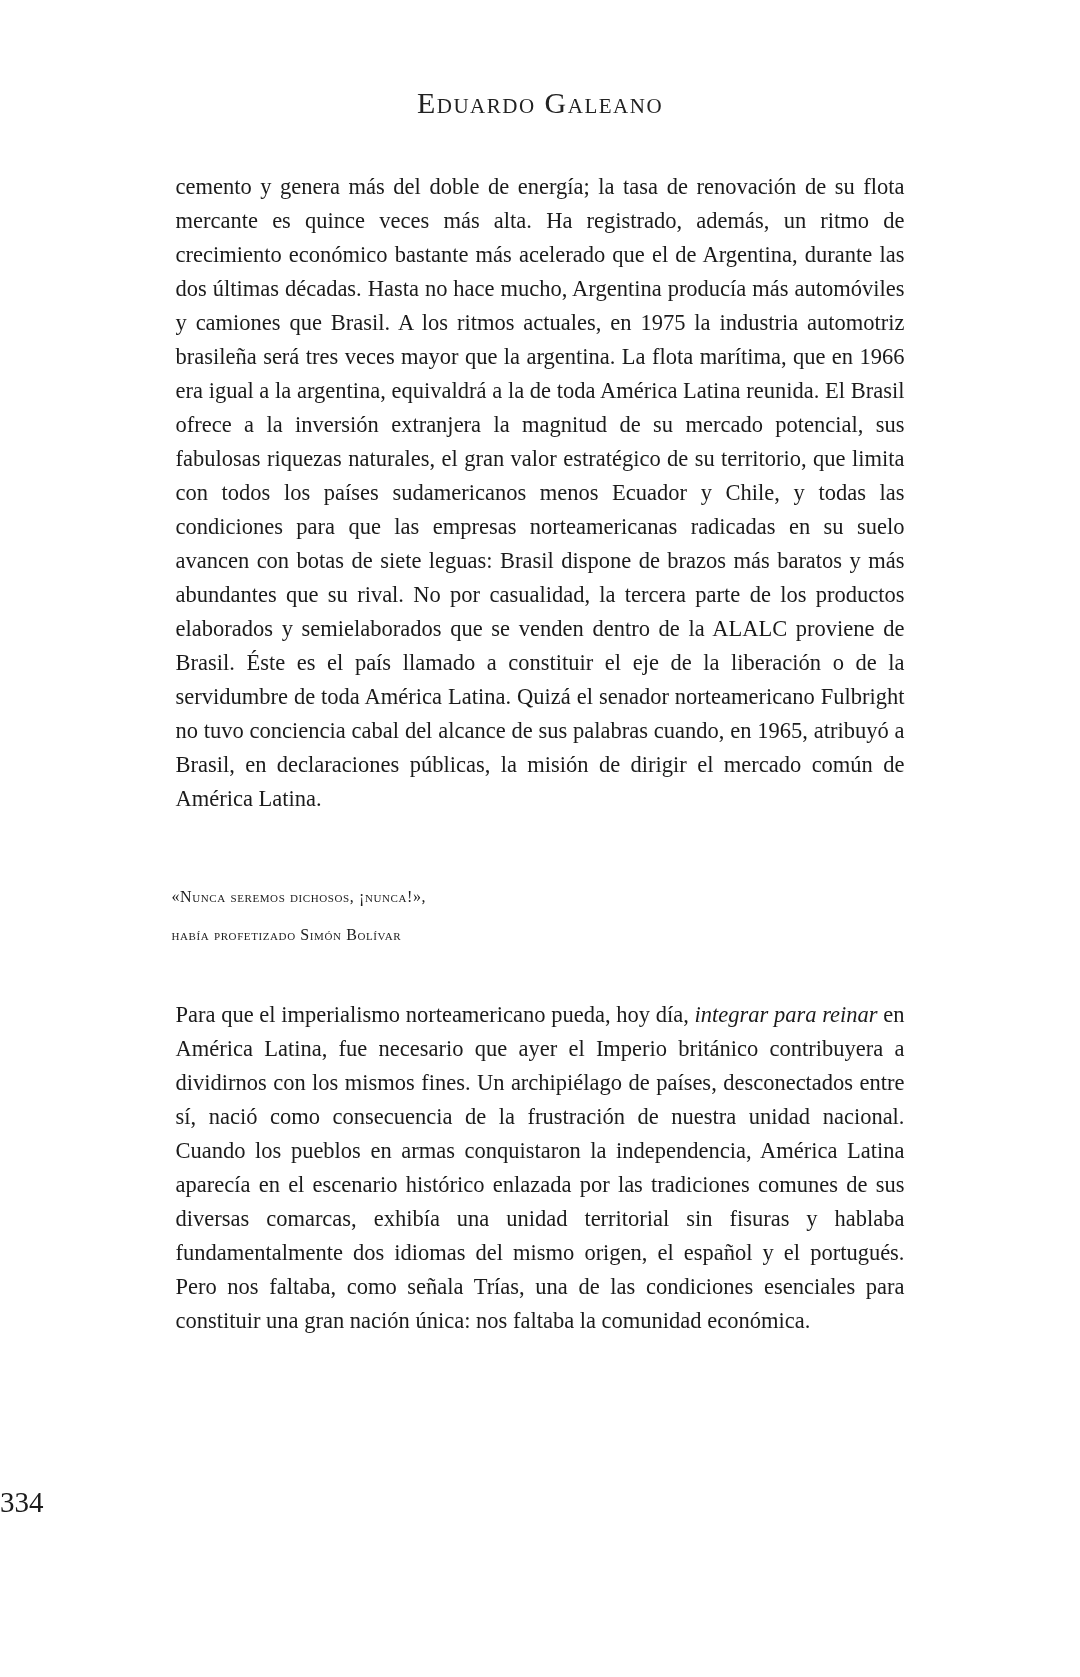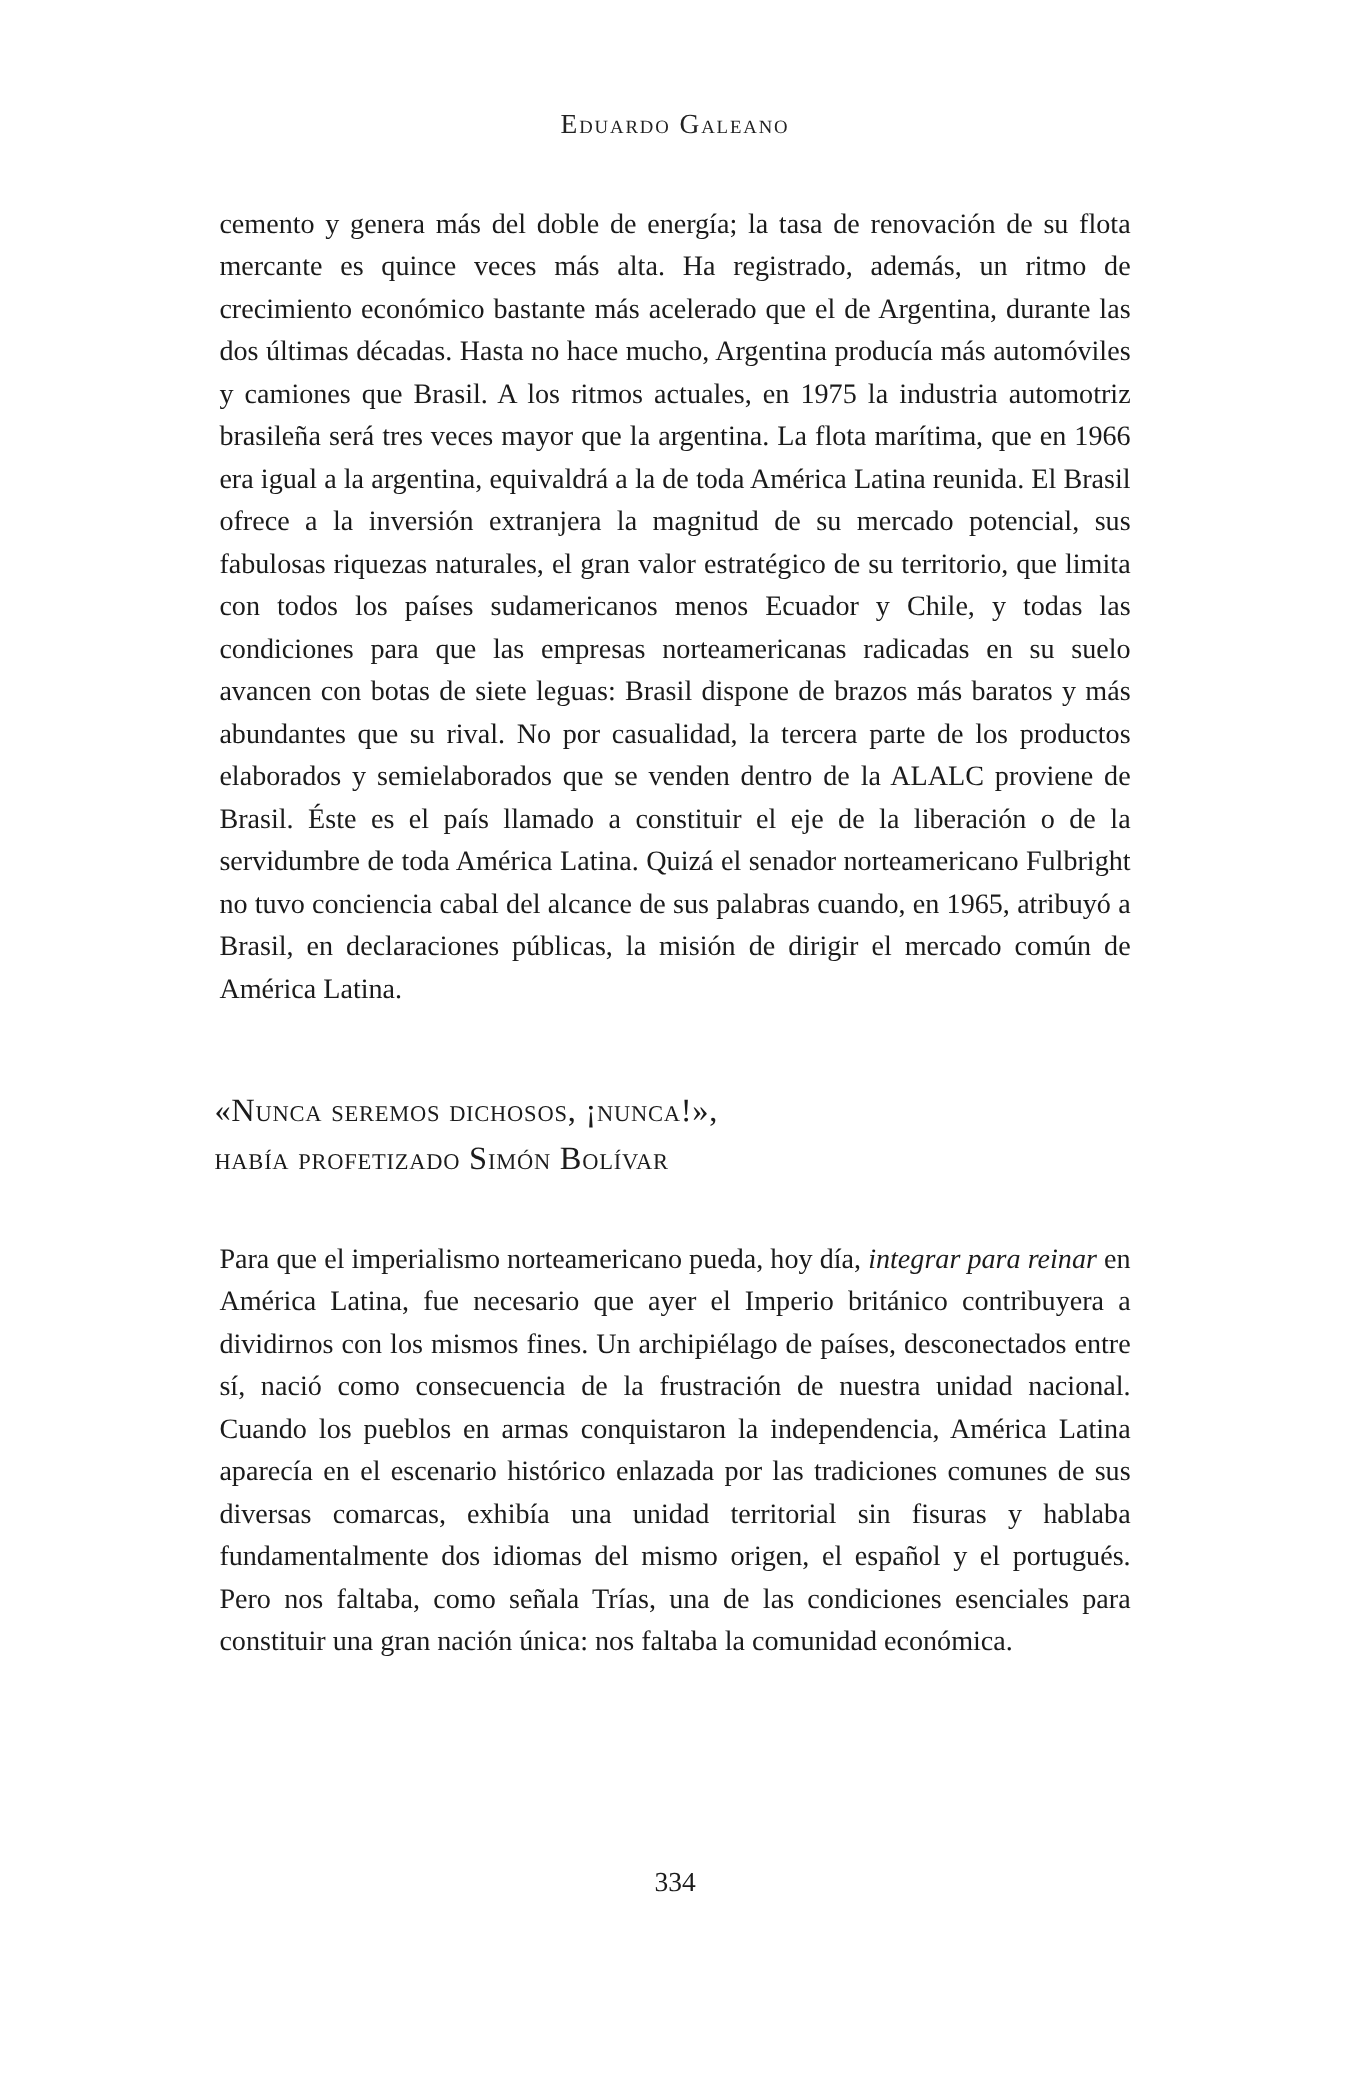--- a/index.html
+++ b/index.html
@@ -11,50 +11,50 @@
     background: #ffffff;
     color: #1b1b1b;
     font-family: "Liberation Serif", "DejaVu Serif", serif;
     position: relative;
     overflow: hidden;
   }
   .running-header {
     padding-top: 86px;
     text-align: center;
     font-variant: small-caps;
-    font-size: 22px;
+    font-size: 30px;
     letter-spacing: 1.5px;
     color: #222;
   }
   .text-block {
     width: 737px;
     margin: 50px auto 0 auto;
     font-size: 22.5px;
     line-height: 34px;
     text-align: justify;
     hyphens: auto;
     color: #1b1b1b;
   }
   .body-para { margin: 4px; }
   .section-heading {
     margin-top: 62px;
     margin-bottom: 44px;
     font-variant: small-caps;
-    font-size: 26px;
+    font-size: 16px;
     line-height: 38px;
     letter-spacing: 0.6px;
     text-align: left;
   }
   .page-number {
     position: absolute;
     bottom: 158px;
     left: 0;
     width: 100%;
-    text-align: center;
-    font-size: 22px;
+    text-align: left;
+    font-size: 29px;
     color: #1b1b1b;
   }
 </style>
 </head>
 <body>
 
 <div class="page">
 
   <div class="running-header">Eduardo Galeano</div>
 

